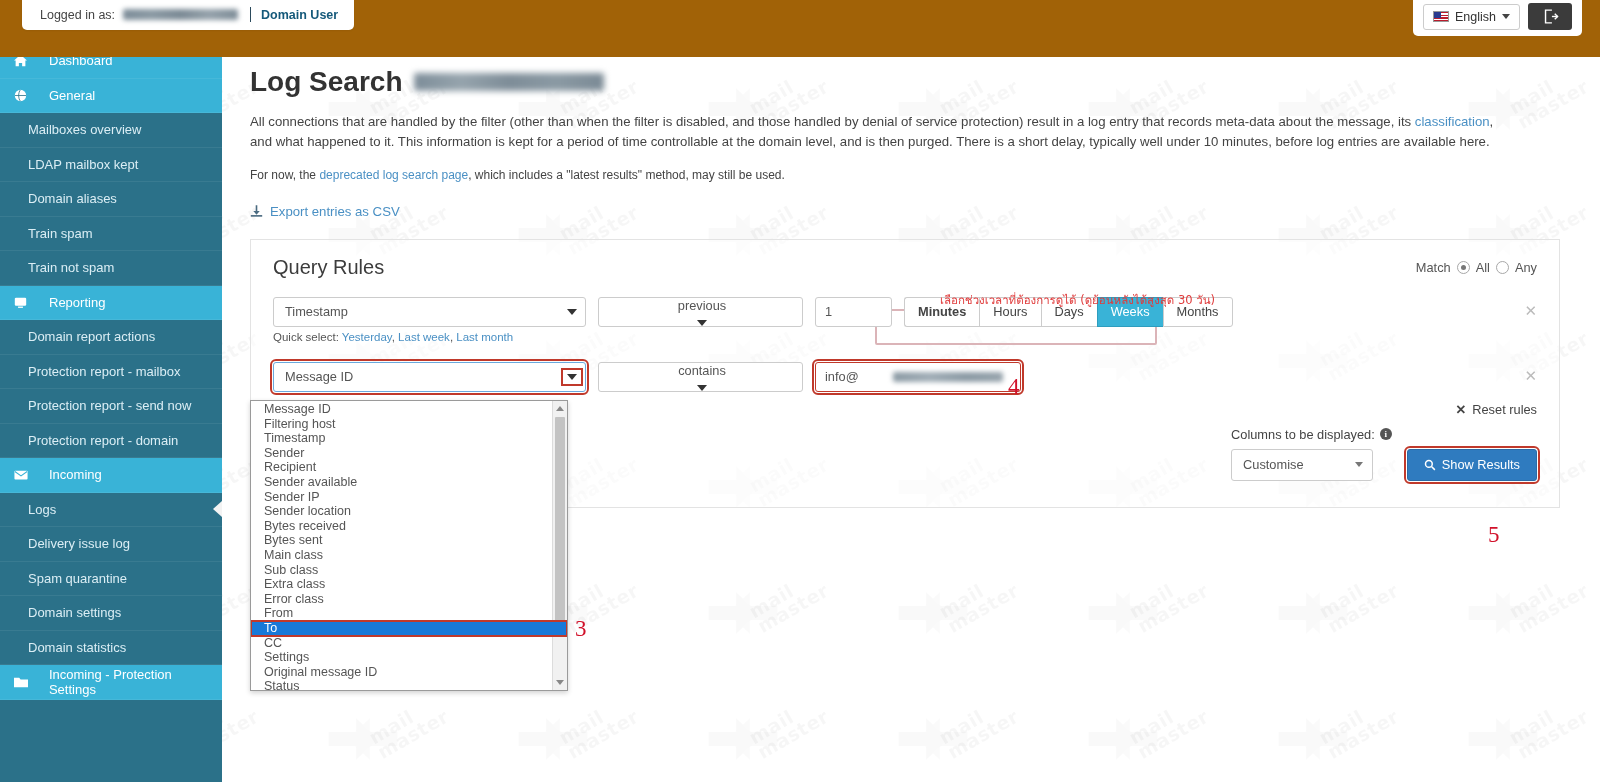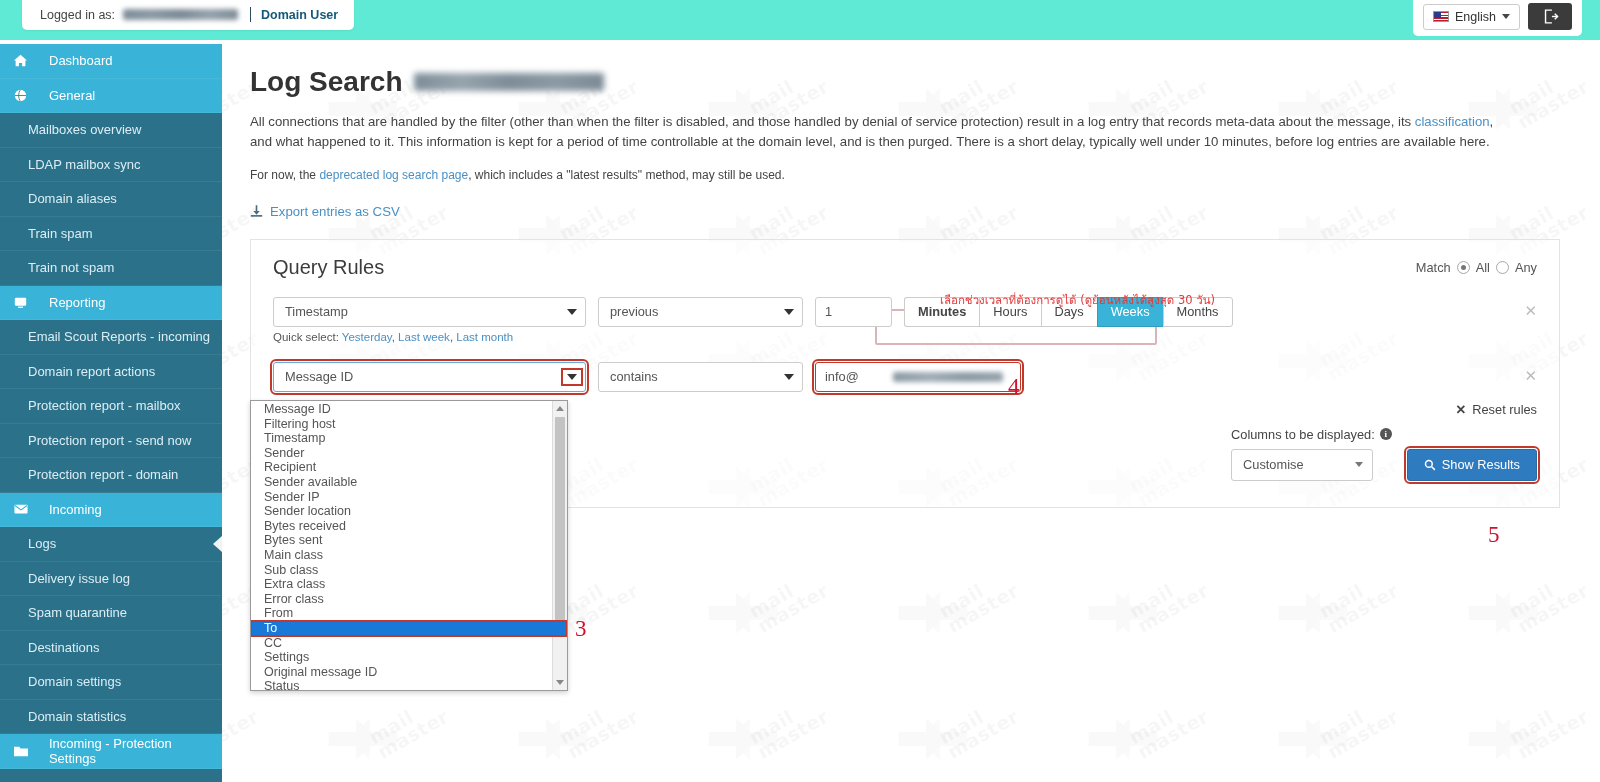--- a/index.html
+++ b/index.html
@@ -32,22 +32,22 @@
     white-space: pre;
   }
   .wmlogo {
     position: absolute;
     width: 86px; height: 86px;
     opacity: .045;
   }
 
   
   .topbar {
-    position: absolute; top: 0; left: 0; right: 0; height: 40px;
-    background: #5eead4;
+    position: absolute; top: 0; left: 0; right: 0; height: 57px;
+    background: #a16207;
     z-index: 6;
   }
   .login-pill {
     position: absolute; left: 22px; top: 0;
     background: #fff;
     padding: 7px 16px 8px 18px;
     border-bottom-left-radius: 5px;
     border-bottom-right-radius: 5px;
     font-size: 12.5px;
     color: #444;
@@ -203,21 +203,21 @@
     position: relative;
   }
   .sel {
     height: 30px; border: 1px solid #ccc; background: #fff;
     border-radius: 3px; font-size: 12.8px; color: #555;
     display: flex; align-items: center; justify-content: space-between;
     padding: 0 8px 0 11px; cursor: pointer;
   }
   .sel .tri { width:0;height:0;border-left:5px solid transparent;border-right:5px solid transparent;border-top:6px solid #333; }
   .sel-field { width: 313px; }
-  .sel-op { width: 205px; }
+  .sel-op { width: 205px; flex-direction: column; }
   .txt-num {
     width: 77px; height: 30px; border: 1px solid #ccc; background: #fff;
     border-radius: 3px; font-size: 12.8px; color: #555; padding: 0 9px;
     outline: none;
   }
   .txt-val {
     flex: 1; height: 30px; border: 1px solid #ccc; background: #fff;
     border-radius: 3px; font-size: 12.8px; color: #555; padding: 0 9px;
     outline: none;
   }
@@ -759,44 +759,41 @@
           <circle cx="8" cy="8" r="7"></circle>
           <path d="M8 1c-3 3-3 11 0 14M1 8h14" stroke="#2b7189" stroke-width="1" fill="none"></path>
         </svg>
       </span>
       <span>General</span>
     </div>
     <div class="nav-item sub">
       <span>Mailboxes overview</span>
     </div>
     <div class="nav-item sub">
-      <span>LDAP mailbox sync</span>
+      <span>LDAP mailbox kept</span>
     </div>
     <div class="nav-item sub">
       <span>Domain aliases</span>
     </div>
     <div class="nav-item sub">
       <span>Train spam</span>
     </div>
     <div class="nav-item sub">
       <span>Train not spam</span>
     </div>
     <div class="nav-item header">
       <span class="ico">
         <svg viewBox="0 0 16 16" fill="#fff" width="13" height="13">
           <rect x="1" y="2" width="14" height="10" rx="1.5"></rect>
           <rect x="5" y="13" width="6" height="1.6"></rect>
         </svg>
       </span>
       <span>Reporting</span>
     </div>
     <div class="nav-item sub">
-      <span>Email Scout Reports - incoming</span>
-    </div>
-    <div class="nav-item sub">
       <span>Domain report actions</span>
     </div>
     <div class="nav-item sub">
       <span>Protection report - mailbox</span>
     </div>
     <div class="nav-item sub">
       <span>Protection report - send now</span>
     </div>
     <div class="nav-item sub">
       <span>Protection report - domain</span>
@@ -812,23 +809,20 @@
     </div>
     <div class="nav-item sub">
       <span>Logs</span>
       <span class="nav-arrow"></span>
     </div>
     <div class="nav-item sub">
       <span>Delivery issue log</span>
     </div>
     <div class="nav-item sub">
       <span>Spam quarantine</span>
-    </div>
-    <div class="nav-item sub">
-      <span>Destinations</span>
     </div>
     <div class="nav-item sub">
       <span>Domain settings</span>
     </div>
     <div class="nav-item sub">
       <span>Domain statistics</span>
     </div>
     <div class="nav-item header">
       <span class="ico">
         <svg viewBox="0 0 16 16" fill="#fff" width="14" height="14">

